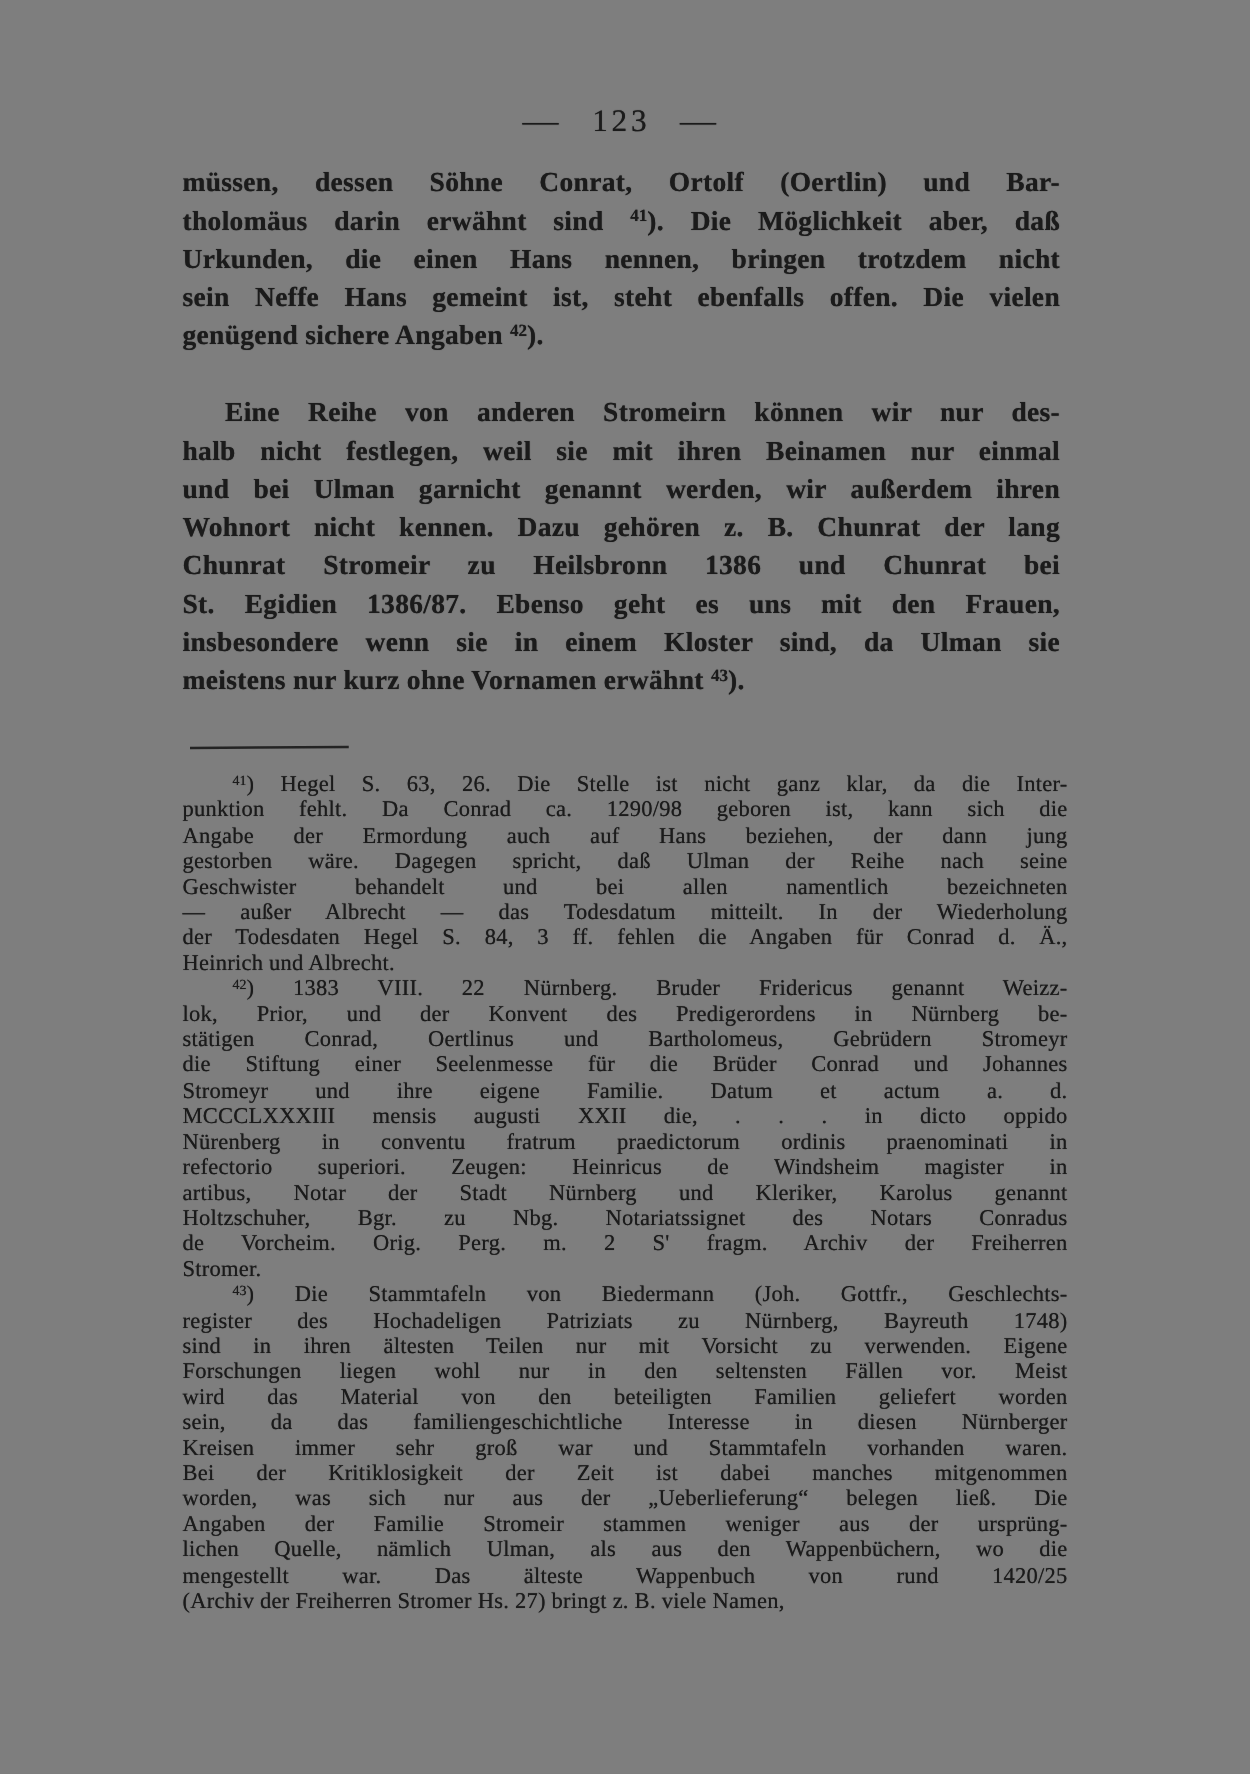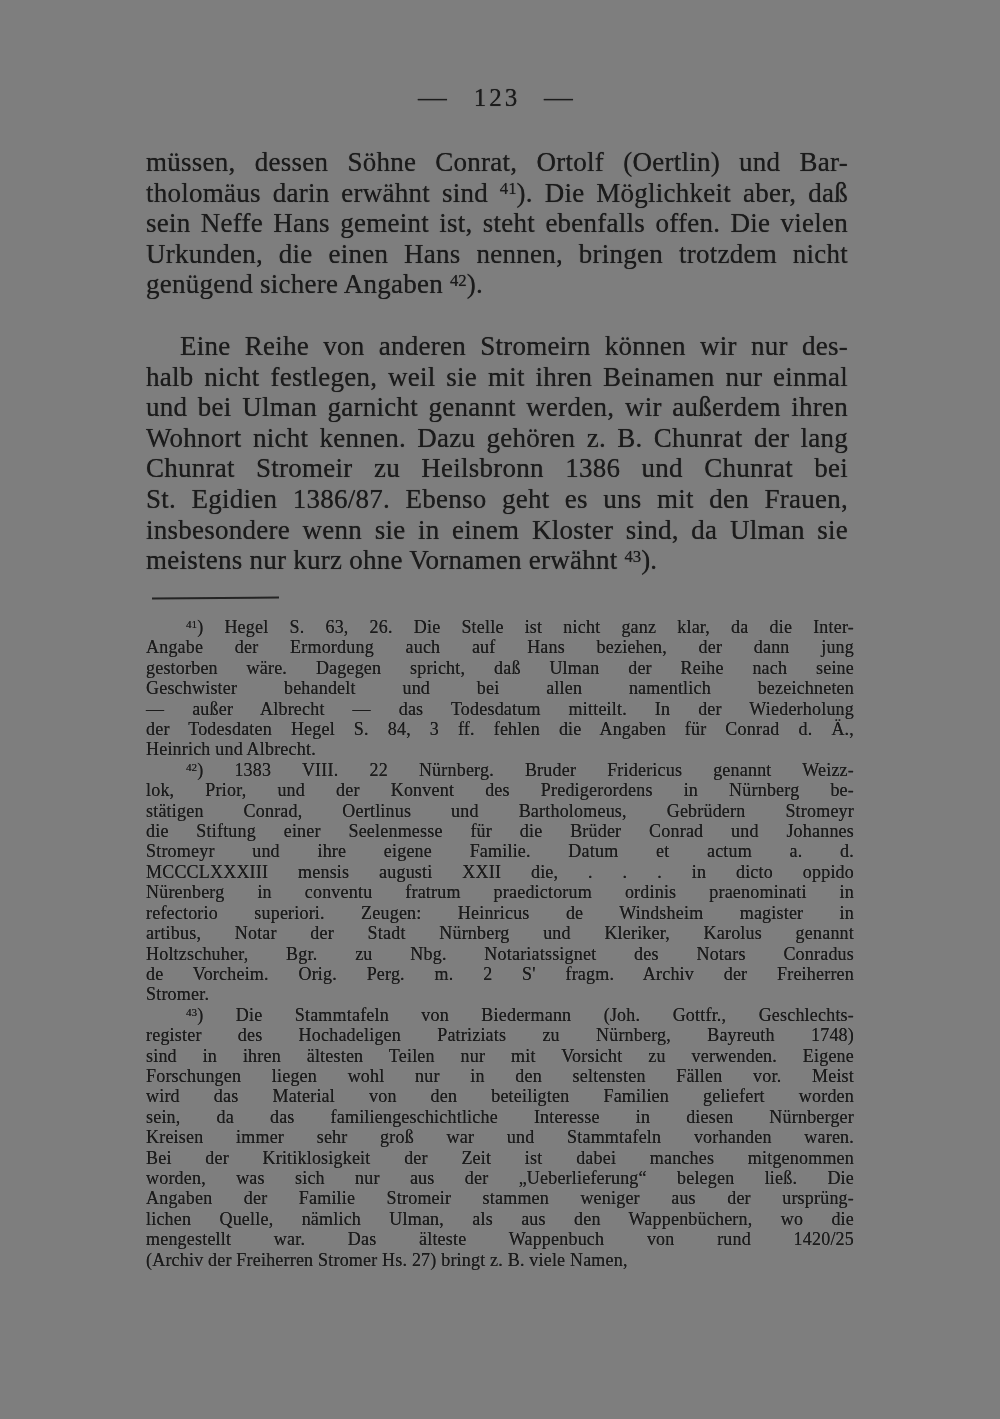--- a/index.html
+++ b/index.html
@@ -21,27 +21,28 @@
     justify-content: center;
     align-items: center;
     gap: 26px;
     font-size: 25px;
     letter-spacing: 3px;
     text-shadow: 0 0 0.7px rgba(20,20,20,0.8);
   }
   .page-header .dash { transform: scaleX(1.15); }
   .main-text {
     position: absolute;
-    top: 147px;
+    top: 131px;
     left: 146px;
     width: 702px;
-    font-size: 27px;
+    font-size: 22px;
     line-height: 30.6px;
     letter-spacing: 0.25px;
     text-shadow: 0 0 0.7px rgba(20,20,20,0.8);
+    font-weight: bold;
   }
   .footnotes {
     position: absolute;
     top: 617px;
     left: 146px;
     width: 708px;
     font-size: 18px;
     line-height: 20.4px;
     letter-spacing: 0.2px;
     text-shadow: 0 0 0.6px rgba(20,20,20,0.8);
@@ -83,41 +84,42 @@
 <div class="page-header">
   <span class="dash">—</span>
   <span class="number">123</span>
   <span class="dash">—</span>
 </div>
 
 <div class="main-text">
     <div class="paragraph">
       <div class="line">müssen, dessen Söhne Conrat, Ortolf (Oertlin) und Bar-</div>
       <div class="line">tholomäus darin erwähnt sind <sup>41</sup>). Die Möglichkeit aber, daß</div>
+      <div class="line">Urkunden, die einen Hans nennen, bringen trotzdem nicht</div>
       <div class="line">sein Neffe Hans gemeint ist, steht ebenfalls offen. Die vielen</div>
-      <div class="line">Urkunden, die einen Hans nennen, bringen trotzdem nicht</div>
       <div class="line last">genügend sichere Angaben <sup>42</sup>).</div>
     </div>
     <div class="paragraph">
       <div class="line indent">Eine Reihe von anderen Stromeirn können wir nur des-</div>
       <div class="line">halb nicht festlegen, weil sie mit ihren Beinamen nur einmal</div>
       <div class="line">und bei Ulman garnicht genannt werden, wir außerdem ihren</div>
       <div class="line">Wohnort nicht kennen. Dazu gehören z. B. Chunrat der lang</div>
       <div class="line">Chunrat Stromeir zu Heilsbronn 1386 und Chunrat bei</div>
       <div class="line">St. Egidien 1386/87. Ebenso geht es uns mit den Frauen,</div>
       <div class="line">insbesondere wenn sie in einem Kloster sind, da Ulman sie</div>
       <div class="line last">meistens nur kurz ohne Vornamen erwähnt <sup>43</sup>).</div>
     </div>
   </div>
 
 <div class="footnote-separator"></div>
 
 <div class="footnotes">
     <div class="footnote">
       <div class="line indent"><sup>41</sup>) Hegel S. 63, 26. Die Stelle ist nicht ganz klar, da die Inter-</div>
+      <div class="line">punktion fehlt. Da Conrad ca. 1290/98 geboren ist, kann sich die</div>
       <div class="line">Angabe der Ermordung auch auf Hans beziehen, der dann jung</div>
       <div class="line">gestorben wäre. Dagegen spricht, daß Ulman der Reihe nach seine</div>
       <div class="line">Geschwister behandelt und bei allen namentlich bezeichneten</div>
       <div class="line">— außer Albrecht — das Todesdatum mitteilt. In der Wiederholung</div>
       <div class="line">der Todesdaten Hegel S. 84, 3 ff. fehlen die Angaben für Conrad d. Ä.,</div>
       <div class="line last">Heinrich und Albrecht.</div>
     </div>
     <div class="footnote">
       <div class="line indent"><sup>42</sup>) 1383 VIII. 22 Nürnberg. Bruder Fridericus genannt Weizz-</div>
       <div class="line">lok, Prior, und der Konvent des Predigerordens in Nürnberg be-</div>

